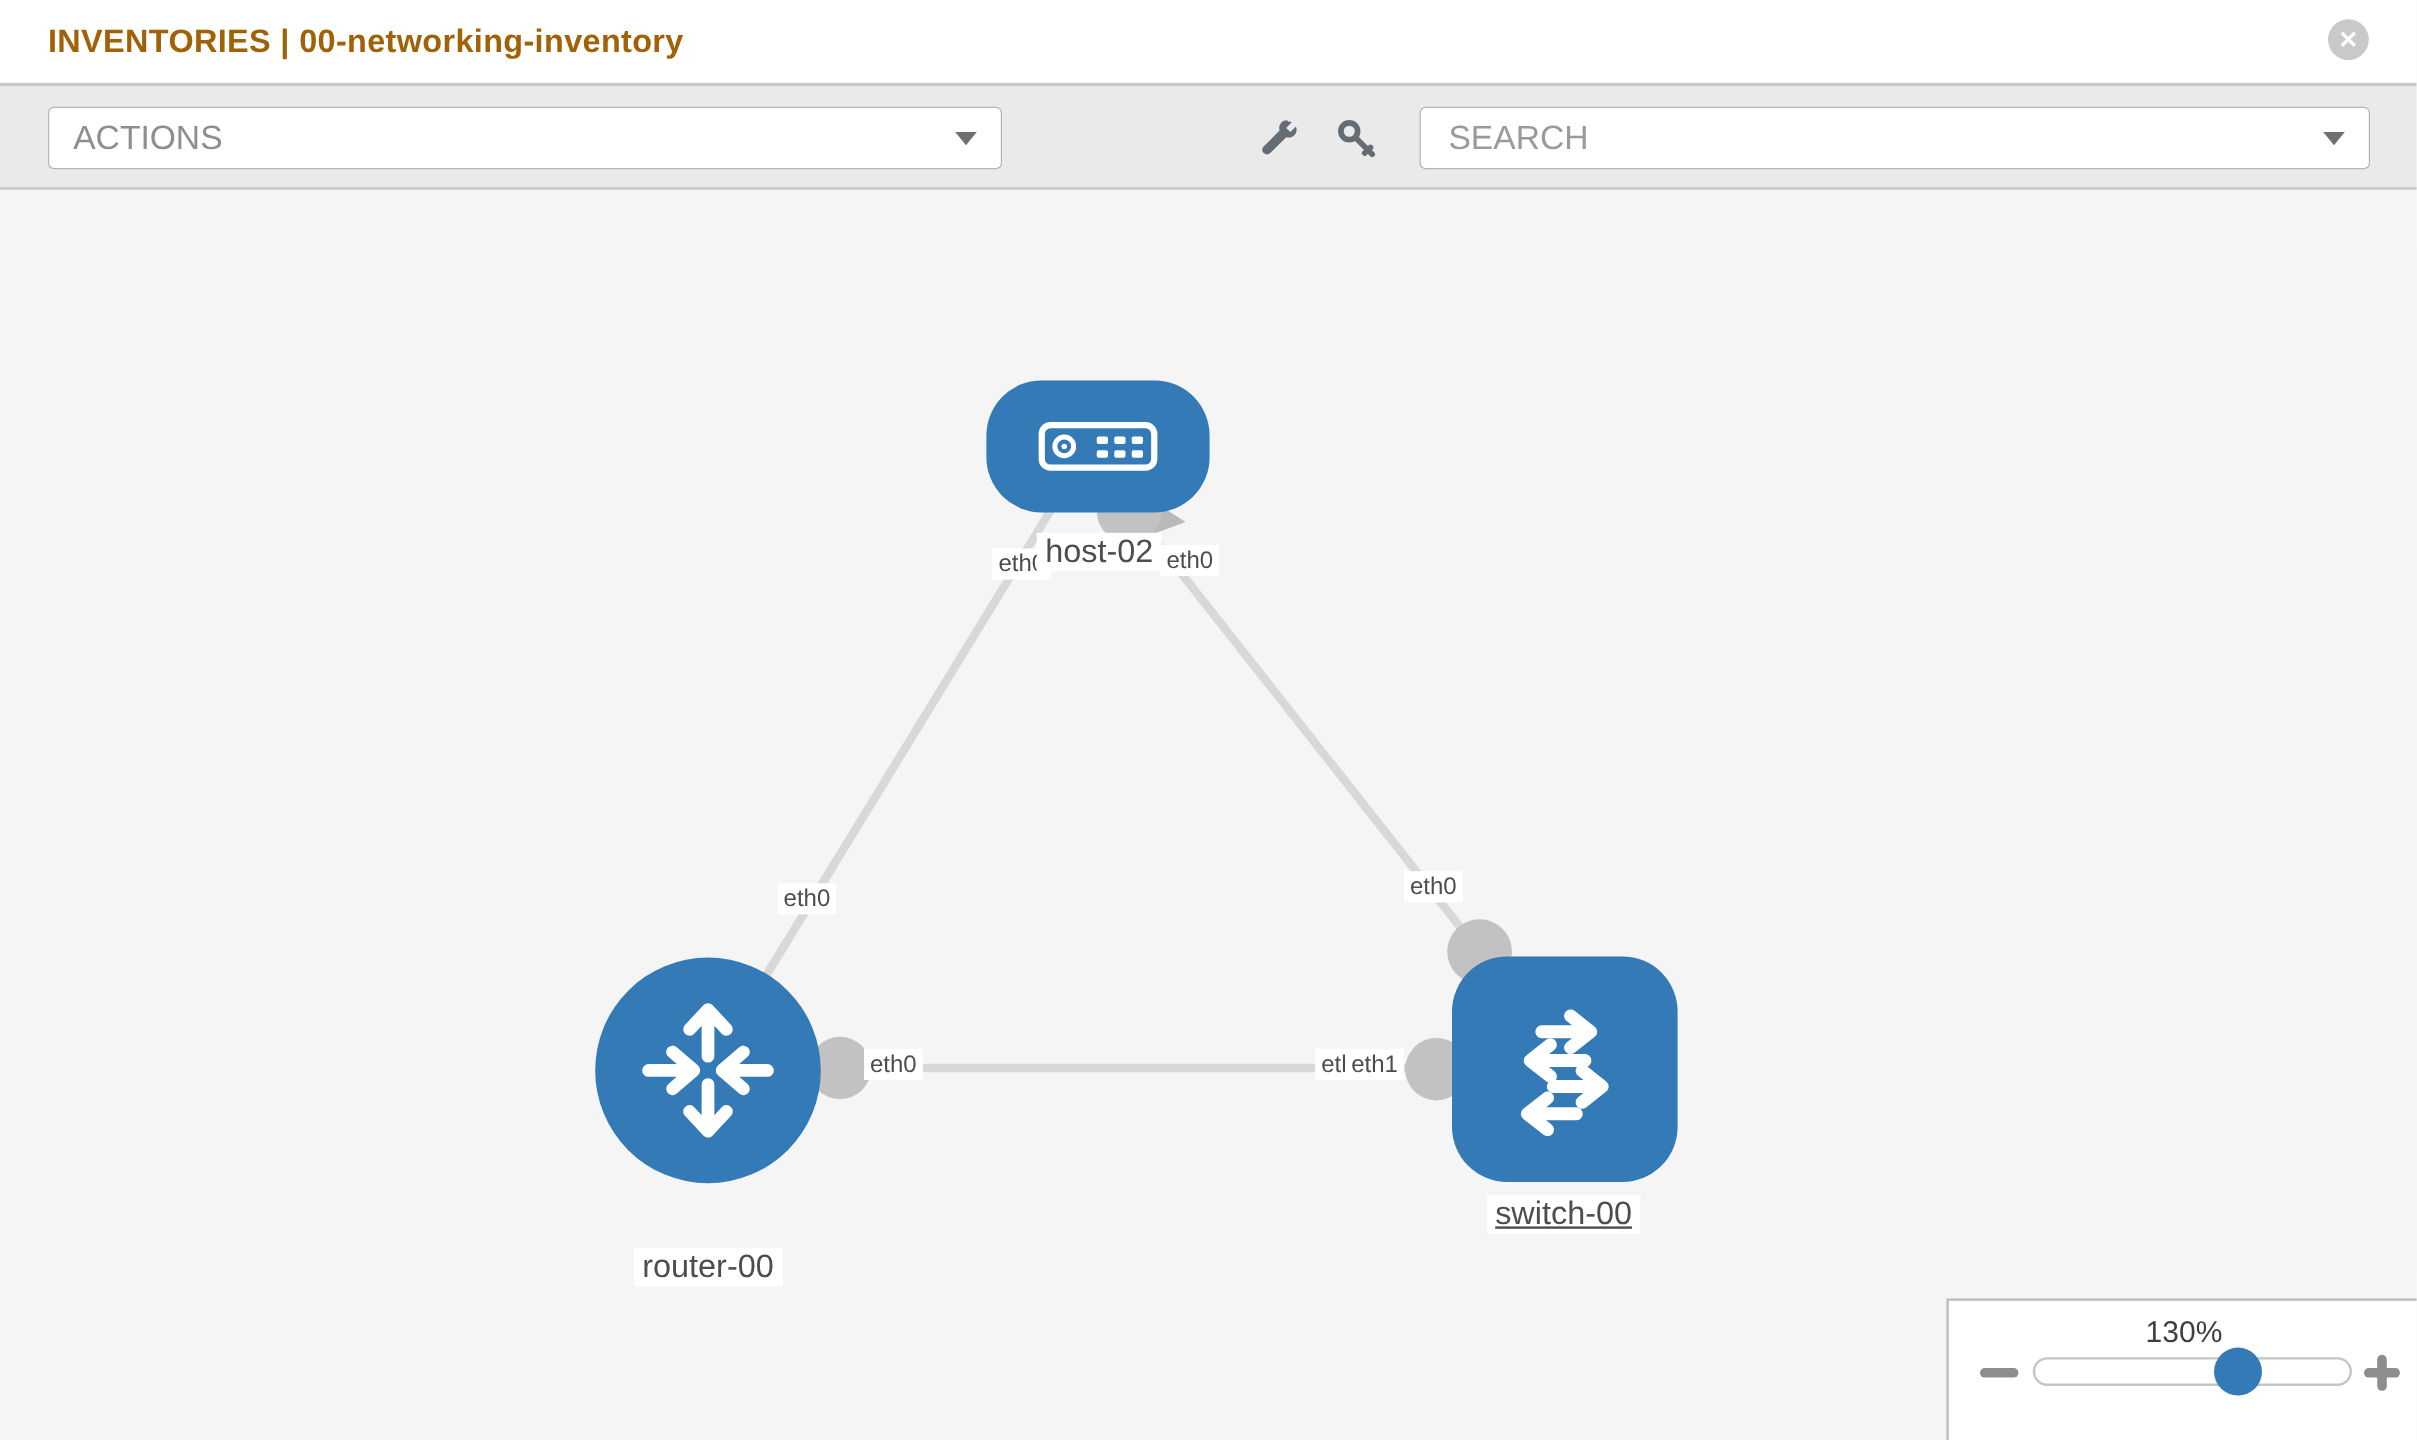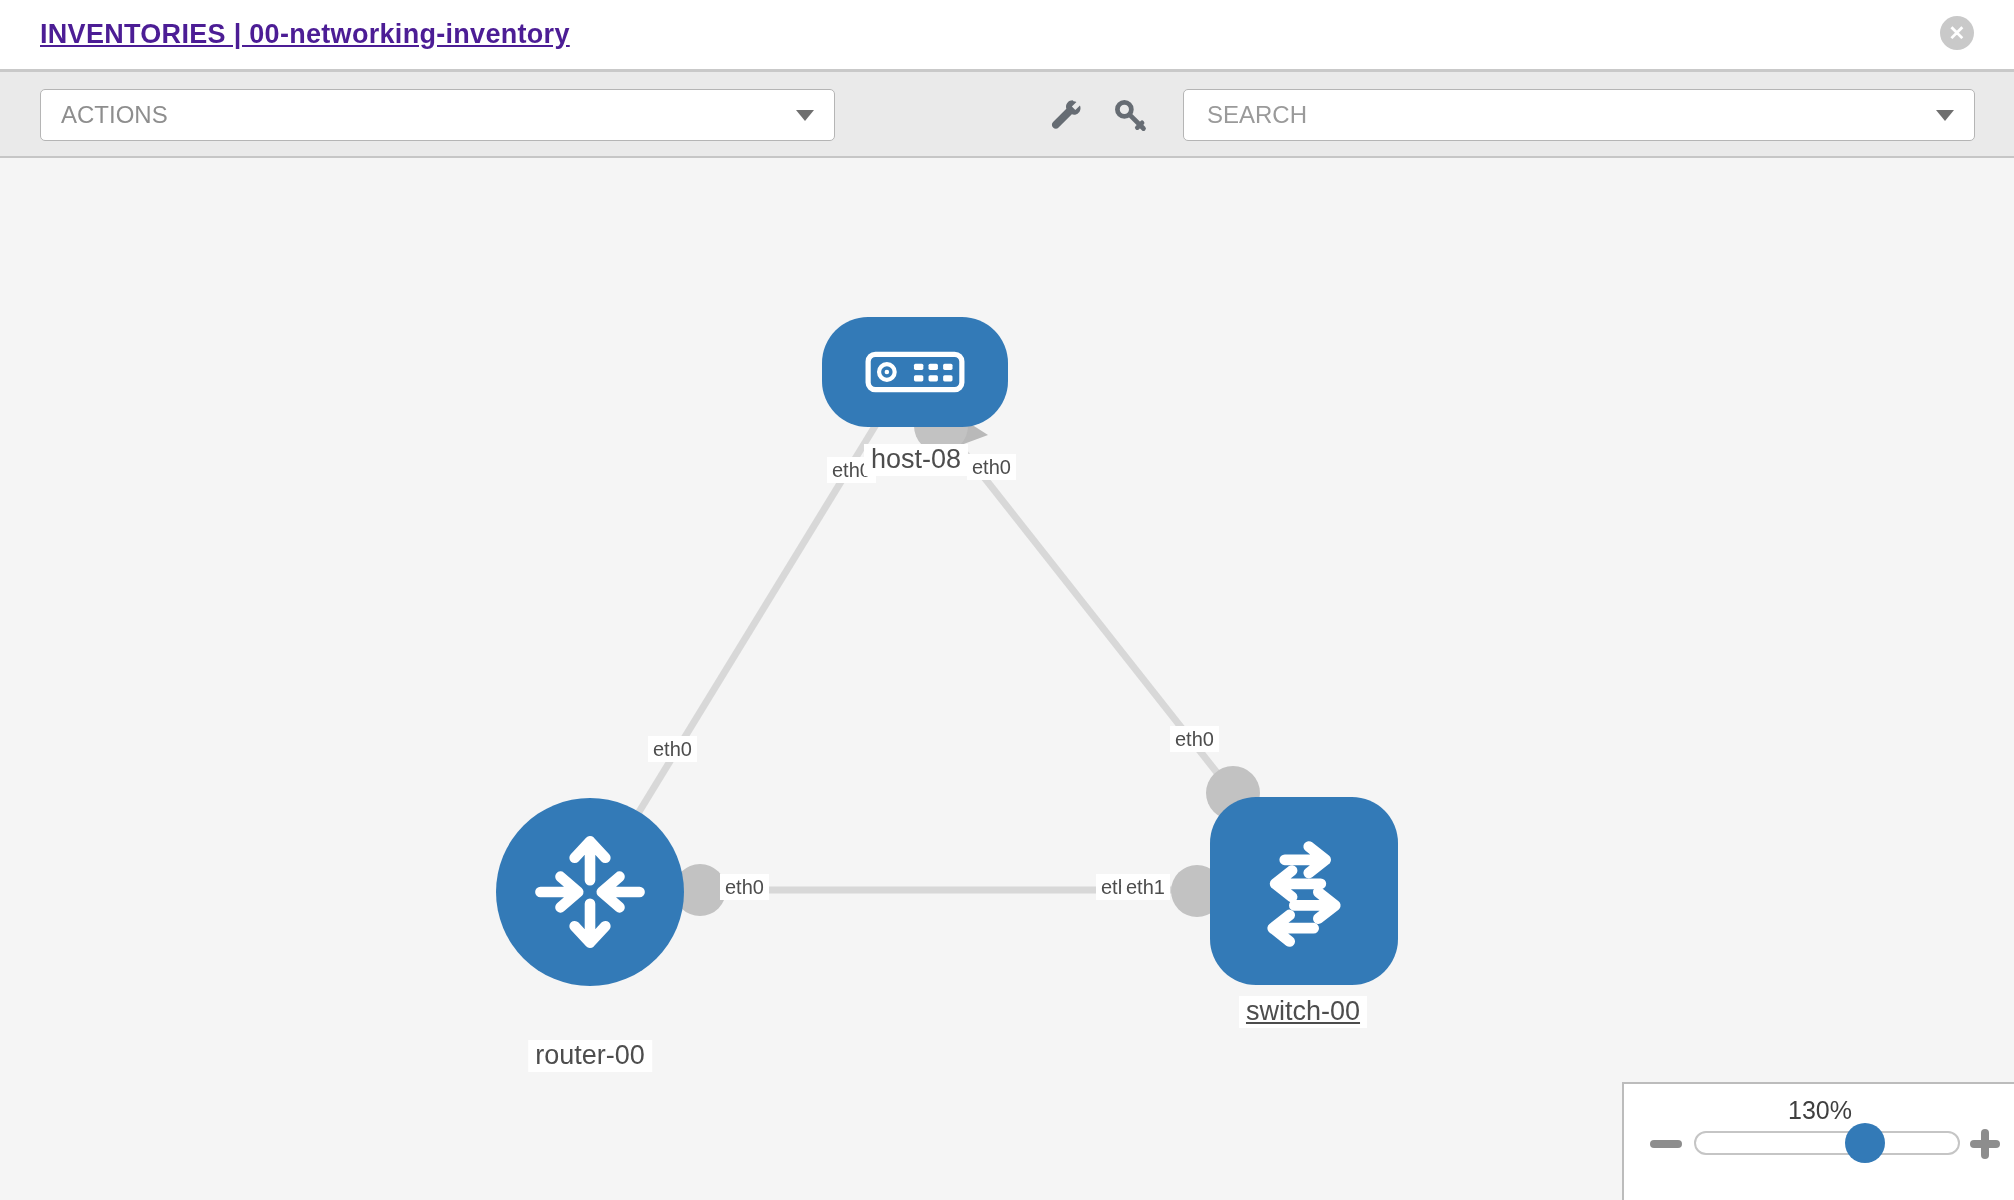--- a/index.html
+++ b/index.html
@@ -9,39 +9,39 @@
     overflow: hidden; background: #f5f5f5;
   }
 
   
   .header {
     position: absolute; left: 0; top: 0; width: 2014px; height: 72px;
     background: #ffffff; border-bottom: 3px solid #c9c9c9; z-index: 10;
   }
   .page-title {
     position: absolute; left: 40px; top: 0; line-height: 69px;
-    font-size: 27px; font-weight: bold; color: #4c1d95; letter-spacing: 0.3px; text-decoration: underline;
+    font-size: 27px; font-weight: bold; color: #a16207; letter-spacing: 0.3px;
   }
   .close-btn {
     position: absolute; left: 1940px; top: 16px; width: 34px; height: 34px;
     border-radius: 50%; background: #c9c9c9; color: #ffffff;
     display: flex; align-items: center; justify-content: center;
     font-size: 20px; font-weight: bold; cursor: pointer;
   }
 
   
   .toolbar {
     position: absolute; left: 0; top: 72px; width: 2014px; height: 86px;
     background: #eaeaea; border-bottom: 2px solid #c6c6c6; z-index: 9;
   }
   .select-box {
     position: absolute; top: 17px; height: 52px; background: #ffffff;
     border: 1px solid #b5b5b5; border-radius: 5px;
     display: flex; align-items: center; padding: 0 20px;
-    font-size: 24px; cursor: pointer;
+    font-size: 28px; cursor: pointer;
   }
   .select-actions { left: 40px;  width: 795px; color: #8e8e8e; }
   .select-search  { left: 1183px; width: 792px; color: #9a9a9a; padding-left: 23px; }
   .caret {
     position: absolute; right: 20px; top: 50%; margin-top: -5px;
     width: 0; height: 0;
     border-left: 9px solid transparent; border-right: 9px solid transparent;
     border-top: 11px solid #6f6f6f;
   }
   .tool-btn { position: absolute; top: 25px; width: 36px; height: 36px; cursor: pointer; }
@@ -179,21 +179,21 @@
       <svg width="120" height="120" viewBox="0 0 100 100">
         <g fill="none" stroke="#ffffff" stroke-width="9" stroke-linecap="round" stroke-linejoin="round">
           <path d="M34 24 H62 M54 13 L68 24 L54 35"></path>
           <path d="M64 44 H32 M40 33 L26 44 L40 55"></path>
           <path d="M42 62 H70 M62 51 L76 62 L62 73"></path>
           <path d="M58 81 H30 M38 70 L24 81 L38 92"></path>
         </g>
       </svg>
     </div>
 
-    <div class="node-label" style="left:916px;  top:286px;">host-08</div>
+    <div class="node-label" style="left:916px;  top:286px;">host-02</div>
     <div class="node-label" style="left:590px;  top:882px;">router-00</div>
     <div class="node-label" style="left:1303px; top:838px;text-decoration:underline;">switch-00</div>
 
     <div class="if-label" style="left:827px;  top:299px;">eth0</div>
     <div class="if-label" style="left:967px;  top:296px;">eth0</div>
     <div class="if-label" style="left:648px;  top:578px;">eth0</div>
     <div class="if-label" style="left:1170px; top:568px;">eth0</div>
     <div class="if-label" style="left:720px;  top:716px;">eth0</div>
     <div class="if-label" style="left:1096px; top:716px;">eth0</div>
     <div class="if-label over" style="left:1121px; top:716px;">eth1</div>

